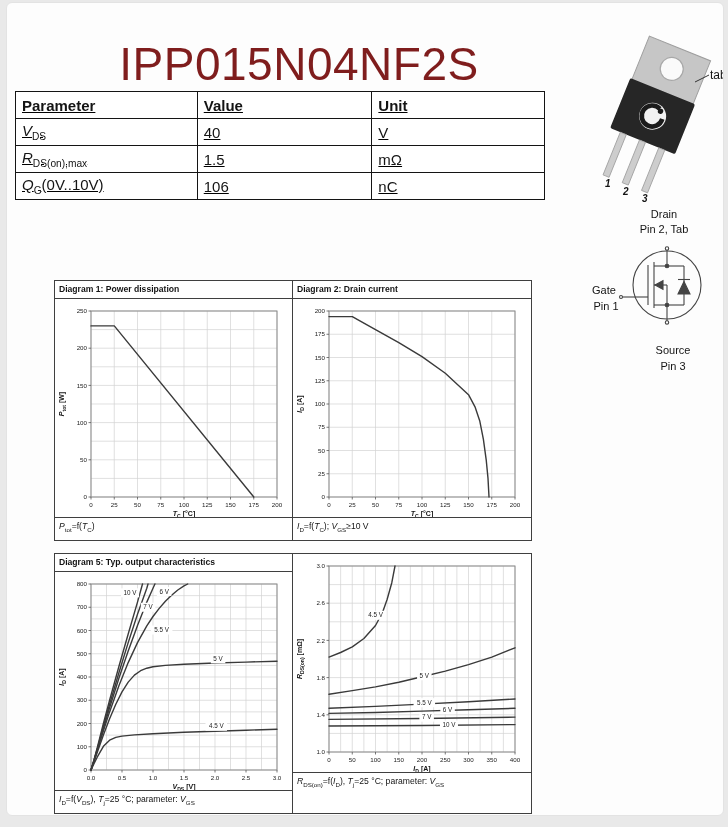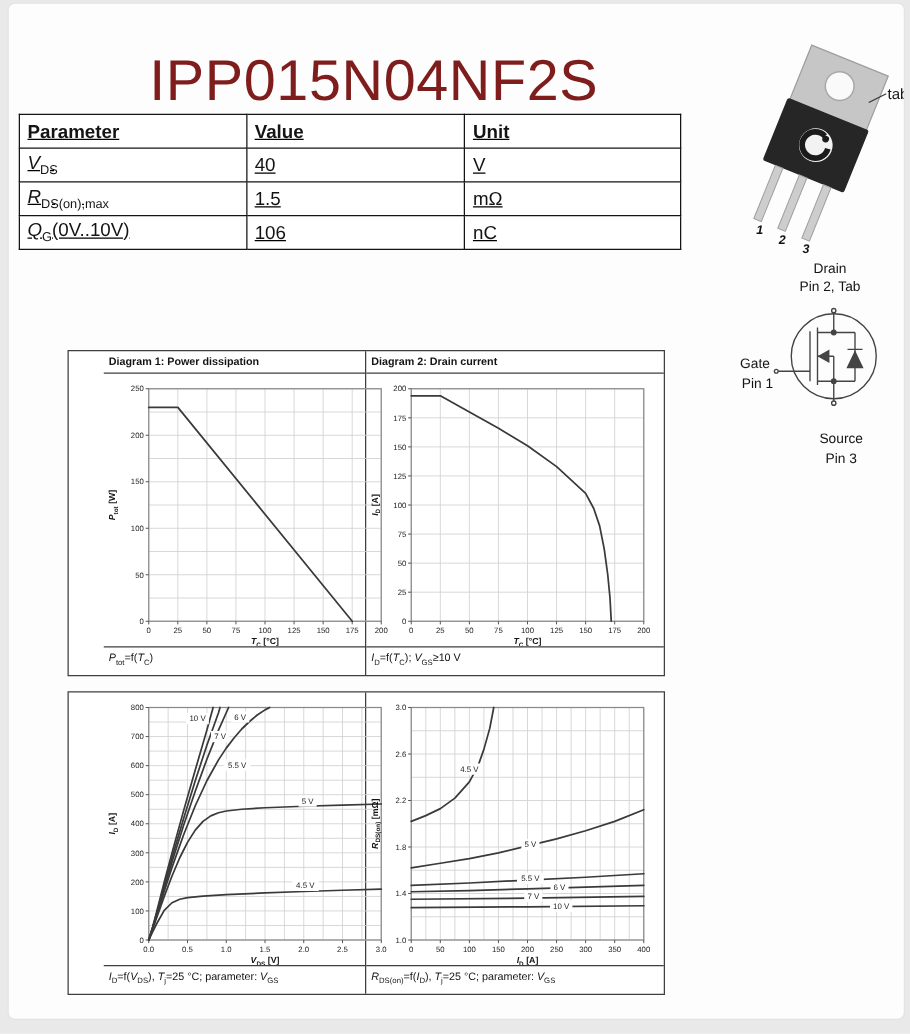--- a/index.html
+++ b/index.html
@@ -12,21 +12,21 @@
   .param-table col.c1{width:182px}.param-table col.c2{width:175px}.param-table col.c3{width:173px}
   sub{font-size:.68em;}
   i{font-style:italic;}
   
   .pkg-svg{position:absolute;left:590px;top:32px;}
   .sym-svg{position:absolute;left:578px;top:202px;}
   
   .diagrams{position:absolute;left:47px;width:476px;display:grid;grid-template-columns:238px 238px;border:1.3px solid #3f3f3f;background:#fff;}
   .dg1{top:277px;} .dg2{top:550px;}
   .dcell{display:flex;flex-direction:column;}
-  .dcell.left{border-right:1.3px solid #3f3f3f;margin-left:28px;}
+  .dcell.left{border-right:1.3px solid #3f3f3f;}
   .d-title{height:15px;border-bottom:1.3px solid #3f3f3f;font-size:8.6px;font-weight:bold;color:#141414;padding:2px 4px 0 4px;line-height:13px;}
   .d-chart{height:218px;}
   .d-caption{height:19px;border-top:1.3px solid #3f3f3f;font-size:8.6px;color:#141414;padding:3px 4px 0 4px;}
   .d-caption sub{font-size:.72em;}
   svg text{font-family:"Liberation Sans",sans-serif;}
 </style>
 </head>
 <body>
 
 <div class="page">
@@ -236,20 +236,21 @@
             <text x="129" y="216.5" text-anchor="middle" font-size="7" font-weight="bold" fill="#141414"><tspan font-size="7" font-style="italic">T</tspan><tspan font-size="5.1" dy="2">C</tspan><tspan font-size="7" dy="-2"> [°C]</tspan></text>
             <text x="9" y="105" text-anchor="middle" font-size="7" font-weight="bold" fill="#141414" transform="rotate(-90 9 105)"><tspan font-size="7" font-style="italic">I</tspan><tspan font-size="5.1" dy="2">D</tspan><tspan font-size="7" dy="-2"> [A]</tspan></text>
             <polyline points="36.0,17.6 59.3,17.6 82.5,30.6 105.8,43.6 129.0,57.6 152.3,74.3 175.5,95.7 182.0,107.8 186.7,121.7 190.4,140.3 193.2,160.8 195.0,179.4 196.0,198.0" fill="none" stroke="#3a3a3a" stroke-width="1.4" stroke-linejoin="round" stroke-linecap="round"></polyline>
           </svg></div>
       <div class="d-caption"><i>I</i><sub>D</sub>=f(<i>T</i><sub>C</sub>); <i>V</i><sub>GS</sub>≥10 V</div>
     </div>
   </div>
 
   <div class="diagrams dg2">
     <div class="dcell left">
+      <div class="d-title">Diagram 5: Typ. output characteristics</div>
       <div class="d-chart"><svg width="236" height="218" viewBox="0 0 236 218">
             <line x1="36" y1="12" x2="36" y2="198" stroke="#d2d2d2" stroke-width="0.7"></line>
             <line x1="51.5" y1="12" x2="51.5" y2="198" stroke="#d2d2d2" stroke-width="0.7"></line>
             <line x1="67" y1="12" x2="67" y2="198" stroke="#d2d2d2" stroke-width="0.7"></line>
             <line x1="82.5" y1="12" x2="82.5" y2="198" stroke="#d2d2d2" stroke-width="0.7"></line>
             <line x1="98" y1="12" x2="98" y2="198" stroke="#d2d2d2" stroke-width="0.7"></line>
             <line x1="113.5" y1="12" x2="113.5" y2="198" stroke="#d2d2d2" stroke-width="0.7"></line>
             <line x1="129" y1="12" x2="129" y2="198" stroke="#d2d2d2" stroke-width="0.7"></line>
             <line x1="144.5" y1="12" x2="144.5" y2="198" stroke="#d2d2d2" stroke-width="0.7"></line>
             <line x1="160" y1="12" x2="160" y2="198" stroke="#d2d2d2" stroke-width="0.7"></line>

